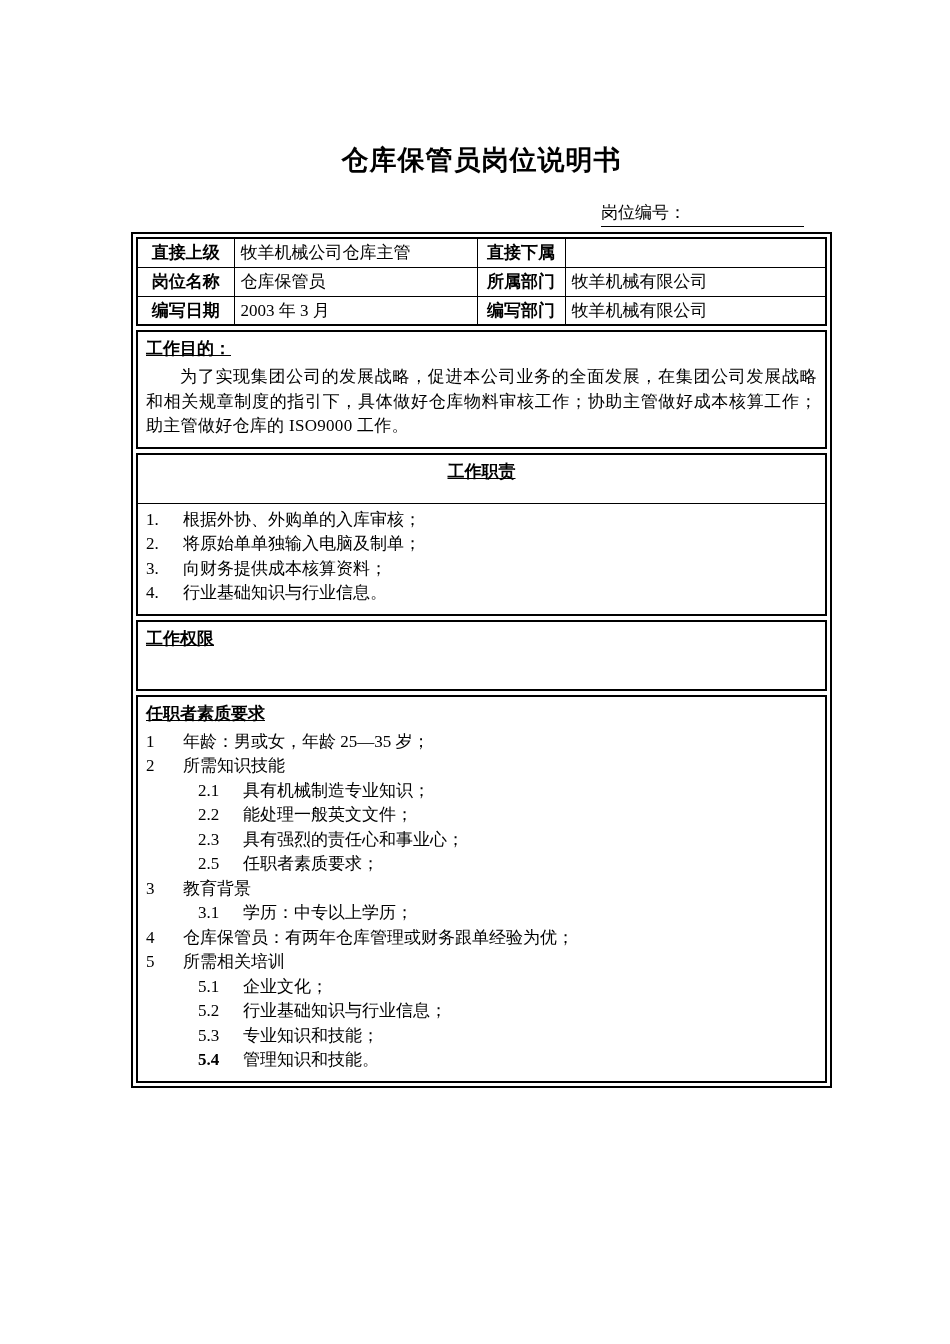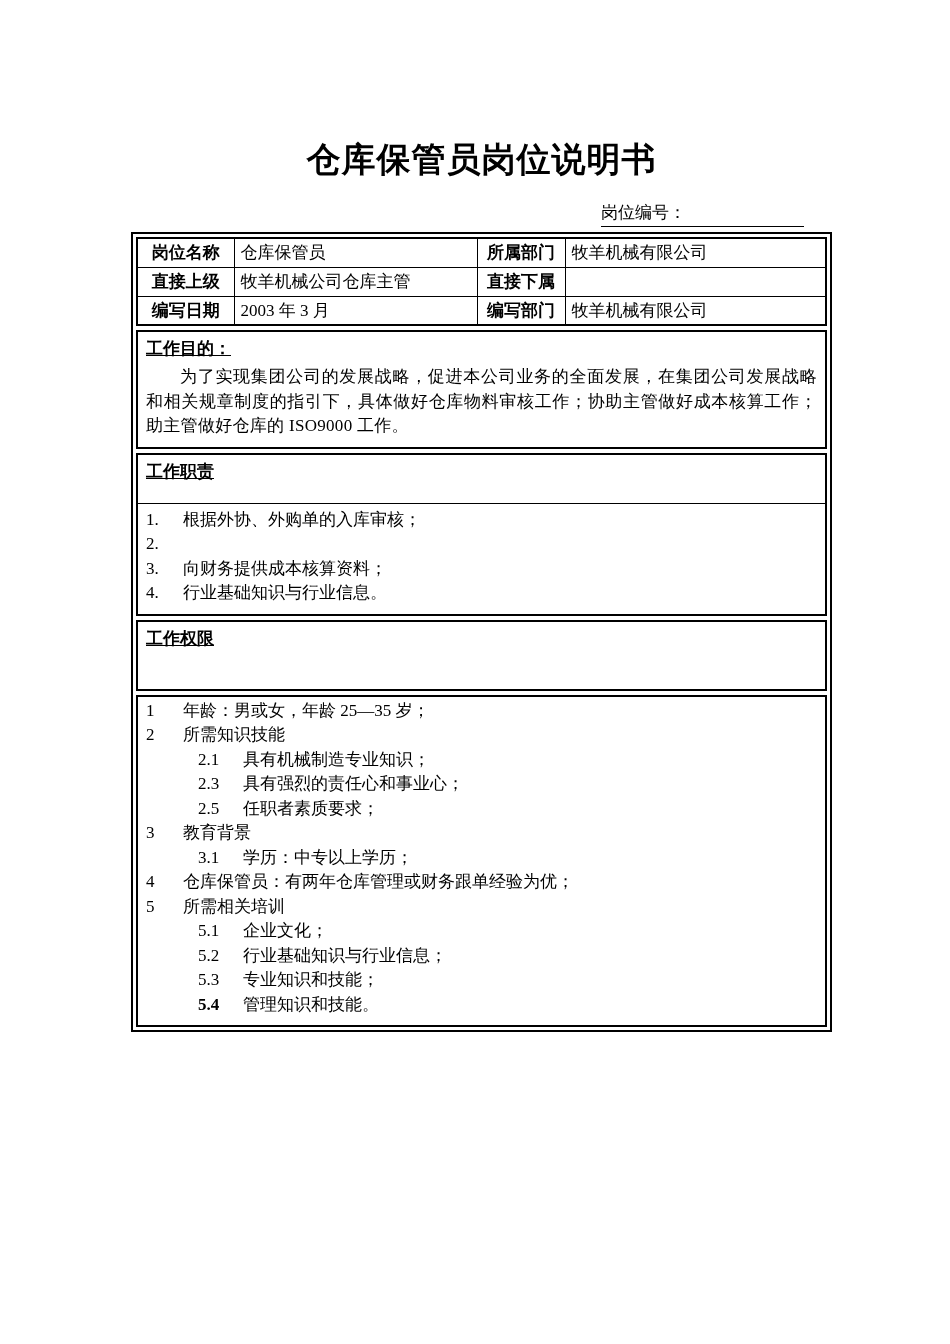--- a/index.html
+++ b/index.html
@@ -12,21 +12,21 @@
     font-size: 17px;
     overflow: hidden;
   }
   .content-wrapper {
     width: 701px;
     margin-left: 131px;
   }
   .doc-title {
     margin-top: 140px;
     text-align: center;
-    font-size: 34px;
+    font-size: 27px;
     font-weight: bold;
     letter-spacing: 1px;
     line-height: 40px;
   }
   .code-line {
     margin-top: 21px;
     text-align: right;
     padding-right: 28px;
     height: 26px;
   }
@@ -70,20 +70,21 @@
   td.c3 { width: 88px; }
   .sec-head {
     font-weight: bold;
     padding: 6px 8px 3px 8px;
     line-height: 22px;
   }
   .sec-head .u { text-decoration: underline; margin-top: 8px; }
   .sec-head.with-rule {
     border-bottom: 1px solid #000;
     padding-bottom: 20px;
+    text-align: center;
   }
   .purpose-body {
     padding: 2px 8px 8px 8px;
     text-indent: 2em;
     line-height: 24.5px;
     letter-spacing: 0.3px;
     text-align: justify;
   }
   .list { padding: 4px 8px 8px 8px; }
   .row {
@@ -111,31 +112,31 @@
       <span>岗位编号：</span>
       <span class="code-blank"></span>
     </span>
   </div>
 
   <div class="outer-frame">
 
     <table class="info-table section">
       <tbody>
   <tr>
+    <td class="info-lbl c1">直接上级</td>
+    <td class="c2">牧羊机械公司仓库主管</td>
+    <td class="info-lbl c3">直接下属</td>
+    <td></td>
+  </tr>
+
+  <tr>
     <td class="info-lbl c1">岗位名称</td>
     <td class="c2">仓库保管员</td>
     <td class="info-lbl c3">所属部门</td>
     <td>牧羊机械有限公司</td>
-  </tr>
-
-  <tr>
-    <td class="info-lbl c1">直接上级</td>
-    <td class="c2">牧羊机械公司仓库主管</td>
-    <td class="info-lbl c3">直接下属</td>
-    <td></td>
   </tr>
 
   <tr>
     <td class="info-lbl c1">编写日期</td>
     <td class="c2">2003 年 3 月</td>
     <td class="info-lbl c3">编写部门</td>
     <td>牧羊机械有限公司</td>
   </tr>
 </tbody>
     </table>
@@ -152,20 +153,21 @@
         <span class="u">工作职责</span>
       </div>
       <div class="list">
   <div class="row duty-row">
     <span class="num">1.</span>
     <span class="txt">根据外协、外购单的入库审核；</span>
   </div>
 
   <div class="row duty-row">
     <span class="num">2.</span>
+    <span class="txt">将原始单单独输入电脑及制单；</span>
   </div>
 
   <div class="row duty-row">
     <span class="num">3.</span>
     <span class="txt">向财务提供成本核算资料；</span>
   </div>
 
   <div class="row duty-row">
     <span class="num">4.</span>
     <span class="txt">行业基础知识与行业信息。</span>
@@ -174,36 +176,43 @@
     </div>
 
     <div class="section">
       <div class="sec-head">
         <span class="u">工作权限</span>
       </div>
       <div class="authority-empty"></div>
     </div>
 
     <div class="section">
+      <div class="sec-head">
+        <span class="u">任职者素质要求</span>
+      </div>
       <div class="quals-list">
   <div class="row q-lvl1">
     <span class="num">1</span>
     <span class="txt">年龄：男或女，年龄 25—35 岁；</span>
   </div>
 
   <div class="row q-lvl1">
     <span class="num">2</span>
     <span class="txt">所需知识技能</span>
   </div>
 
   <div class="row q-lvl2">
     <span class="num">2.1</span>
     <span class="txt">具有机械制造专业知识；</span>
   </div>
 
+  <div class="row q-lvl2">
+    <span class="num">2.2</span>
+    <span class="txt">能处理一般英文文件；</span>
+  </div>
 
   <div class="row q-lvl2">
     <span class="num">2.3</span>
     <span class="txt">具有强烈的责任心和事业心；</span>
   </div>
 
 
   <div class="row q-lvl2">
     <span class="num">2.5</span>
     <span class="txt">任职者素质要求；</span>

